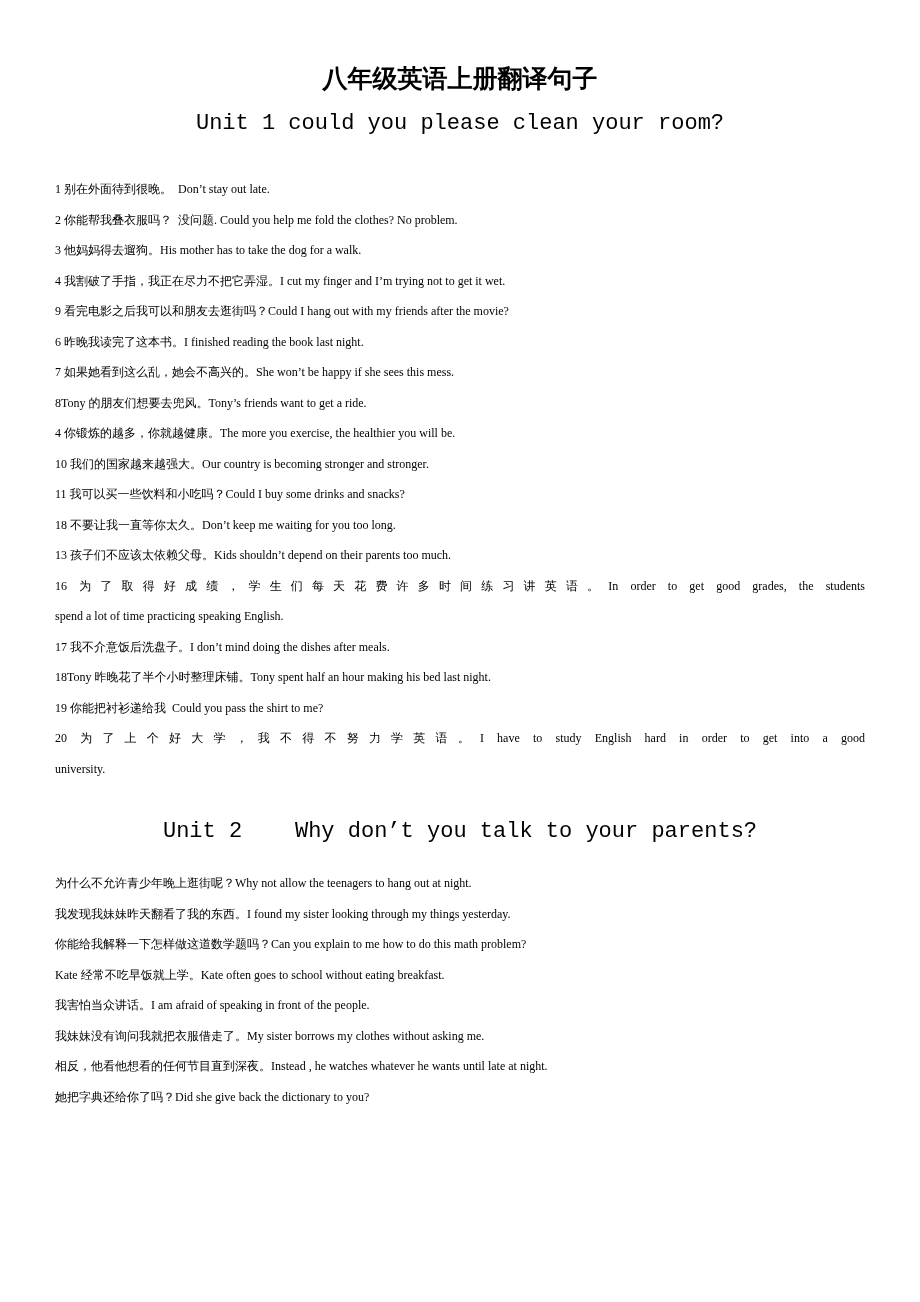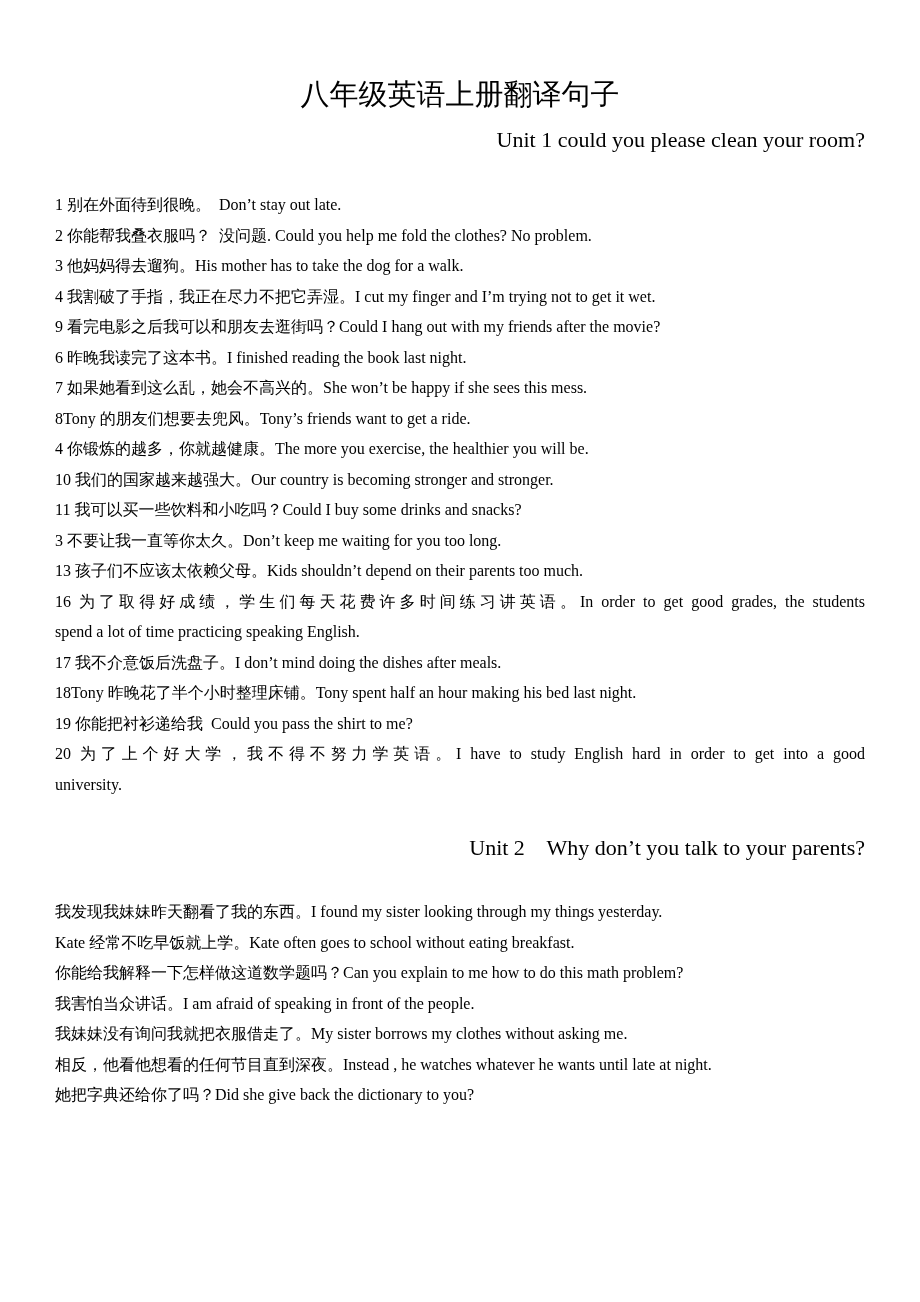--- a/index.html
+++ b/index.html
@@ -12,45 +12,45 @@
     width: 920px;
     height: 1302px;
     box-sizing: border-box;
     padding: 62px 55px 0 55px;
     background: #ffffff;
     color: #000000;
     overflow: hidden;
   }
   .doc-title {
     font-family: "Liberation Sans", "DejaVu Sans", sans-serif;
-    font-weight: normal;
-    font-size: 29px;
+    font-weight: bold;
+    font-size: 25px;
     line-height: 32px;
     text-align: center;
-    margin: 16px 0 16px 0;
+    margin: 0 0 16px 0;
     white-space: pre;
   }
   .unit-heading {
-    font-family: Liberation Serif, serif;
+    font-family: Liberation Mono, monospace;
     font-weight: normal;
     font-size: 22px;
     line-height: 28px;
-    text-align: right;
+    text-align: center;
     margin: 0 0 36px 0;
     white-space: pre;
   }
   .unit-heading.unit2 {
-    margin: 34px 0 35px 0;
+    margin: 34px 0 22px 0;
   }
   .body-block {
     margin: 0;
   }
   .line {
     font-family: "Liberation Serif", "DejaVu Serif", serif;
-    font-size: 16px;
+    font-size: 12px;
     line-height: 30.5px;
     margin: 0;
     white-space: pre;
     overflow: hidden;
   }
   .line.justify {
     white-space: normal;
     text-align: justify;
     text-align-last: justify;
     max-height: 30.5px;
@@ -70,36 +70,37 @@
     <p class="line">2 你能帮我叠衣服吗？  没问题. Could you help me fold the clothes? No problem.</p>
     <p class="line">3 他妈妈得去遛狗。His mother has to take the dog for a walk.</p>
     <p class="line">4 我割破了手指，我正在尽力不把它弄湿。I cut my finger and I’m trying not to get it wet.</p>
     <p class="line">9 看完电影之后我可以和朋友去逛街吗？Could I hang out with my friends after the movie?</p>
     <p class="line">6 昨晚我读完了这本书。I finished reading the book last night.</p>
     <p class="line">7 如果她看到这么乱，她会不高兴的。She won’t be happy if she sees this mess.</p>
     <p class="line">8Tony 的朋友们想要去兜风。Tony’s friends want to get a ride.</p>
     <p class="line">4 你锻炼的越多，你就越健康。The more you exercise, the healthier you will be.</p>
     <p class="line">10 我们的国家越来越强大。Our country is becoming stronger and stronger.</p>
     <p class="line">11 我可以买一些饮料和小吃吗？Could I buy some drinks and snacks?</p>
-    <p class="line">3 不要让我一直等你太久。Don’t keep me waiting for you too long.</p>
+    <p class="line">18 不要让我一直等你太久。Don’t keep me waiting for you too long.</p>
     <p class="line">13 孩子们不应该太依赖父母。Kids shouldn’t depend on their parents too much.</p>
     <p class="line justify">16 为了取得好成绩，学生们每天花费许多时间练习讲英语。In order to get good grades, the students</p>
     <p class="line">spend a lot of time practicing speaking English.</p>
     <p class="line">17 我不介意饭后洗盘子。I don’t mind doing the dishes after meals.</p>
     <p class="line">18Tony 昨晚花了半个小时整理床铺。Tony spent half an hour making his bed last night.</p>
     <p class="line">19 你能把衬衫递给我  Could you pass the shirt to me?</p>
     <p class="line justify">20 为了上个好大学，我不得不努力学英语。I have to study English hard in order to get into a good</p>
     <p class="line">university.</p>
   </div>
 
   <h2 class="unit-heading unit2">Unit 2    Why don’t you talk to your parents?</h2>
 
   <div class="body-block">
+    <p class="line">为什么不允许青少年晚上逛街呢？Why not allow the teenagers to hang out at night.</p>
     <p class="line">我发现我妹妹昨天翻看了我的东西。I found my sister looking through my things yesterday.</p>
+    <p class="line">你能给我解释一下怎样做这道数学题吗？Can you explain to me how to do this math problem?</p>
     <p class="line">Kate 经常不吃早饭就上学。Kate often goes to school without eating breakfast.</p>
-    <p class="line">你能给我解释一下怎样做这道数学题吗？Can you explain to me how to do this math problem?</p>
     <p class="line">我害怕当众讲话。I am afraid of speaking in front of the people.</p>
     <p class="line">我妹妹没有询问我就把衣服借走了。My sister borrows my clothes without asking me.</p>
     <p class="line">相反，他看他想看的任何节目直到深夜。Instead , he watches whatever he wants until late at night.</p>
     <p class="line">她把字典还给你了吗？Did she give back the dictionary to you?</p>
   </div>
 
 </div>
 
 </body></html>

